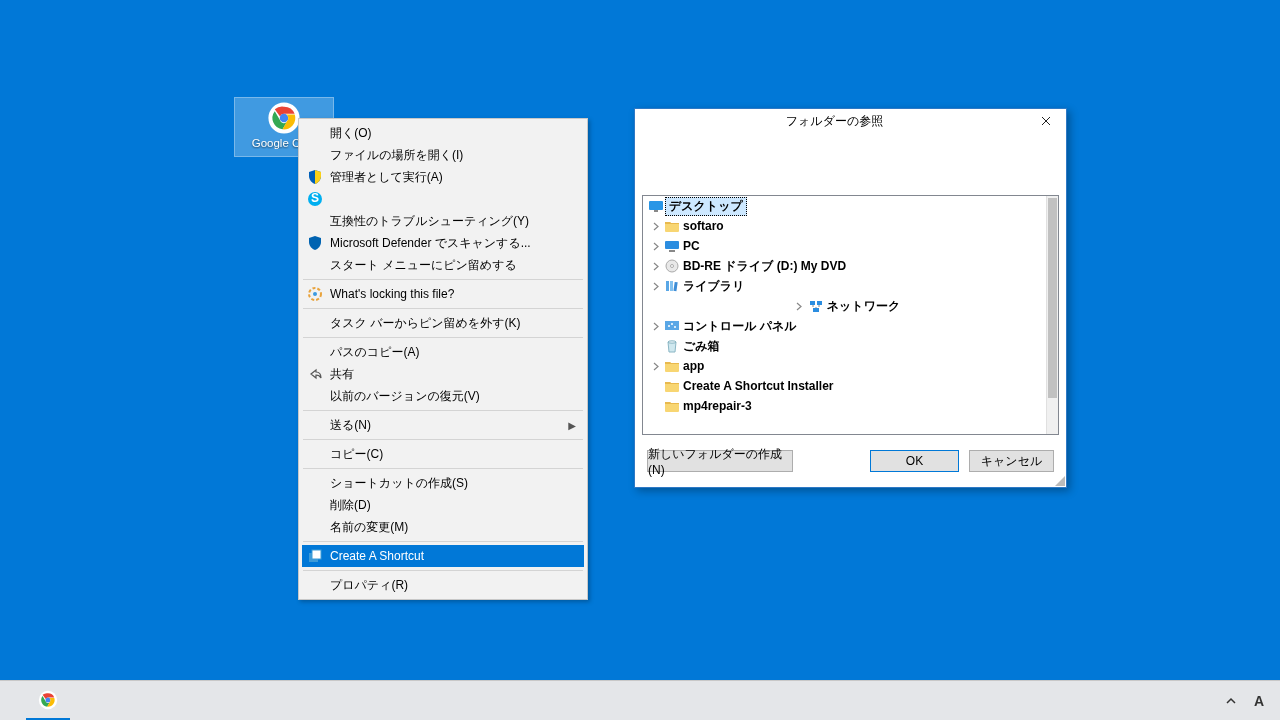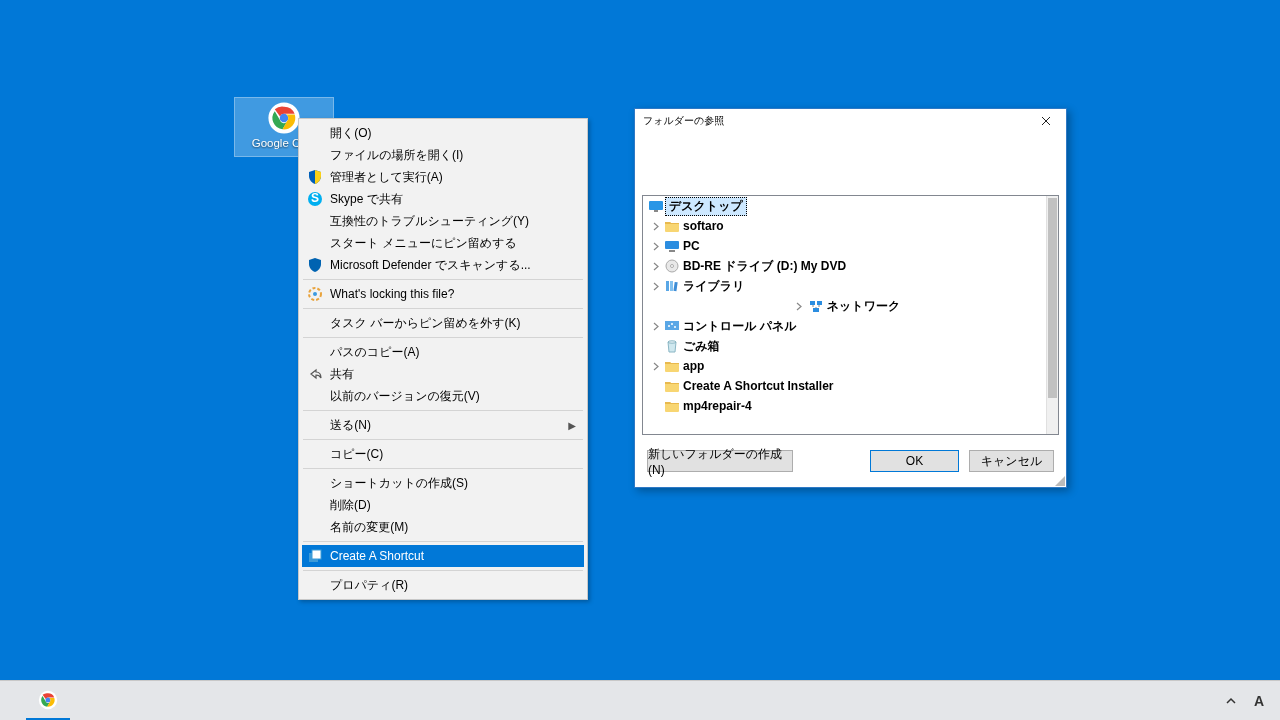--- a/index.html
+++ b/index.html
@@ -16,21 +16,21 @@
 .cm-sep { height: 1px; background: #d4d4d4; margin: 3px 1px; }
 .cm-item { display: flex; align-items: center; height: 22px; padding: 0 8px 0 4px; position: relative; color: #000; cursor: default; }
 .cm-item .cm-icon { width: 18px; height: 16px; display: flex; align-items: center; justify-content: center; margin-right: 6px; }
 .cm-item .cm-text { flex: 1; white-space: nowrap; }
 .cm-item.highlight { background: #0178d7; color: #fff; }
 .cm-item .arrow { color: #555; font-size: 10px; }
 
 
 .dialog { position: absolute; left: 634px; top: 108px; width: 433px; background: #fff; border: 1px solid #2e79c6; box-shadow: 3px 3px 8px rgba(0,0,0,0.3); }
 .dialog .titlebar { height: 24px; background: #fff; display: flex; align-items: center; padding-left: 8px; color: #000; }
-.dialog .titlebar .title { flex: 1; font-size: 10px; }
+.dialog .titlebar .title { flex: 1; font-size: 12px; text-align: center; }
 .dialog .closebtn { width: 40px; height: 24px; display: flex; align-items: center; justify-content: center; color: #222; cursor: default; }
 .dialog .closebtn svg { width: 10px; height: 10px; }
 .dialog .toolbar { height: 62px; background: #fff; }
 .dialog .tree-wrap { border: 1px solid #828790; margin: 0 7px; height: 240px; background: #fff; position: relative; }
 .dialog .tree { position: absolute; inset: 0 12px 0 0; overflow: hidden; font-weight: bold; }
 .tree-row { height: 20px; display: flex; align-items: center; padding-left: 4px; }
 .tree-row.selected .node-label { background: #cde8ff; border: 1px dotted #000; padding: 0 3px; }
 .tree-expand { width: 14px; display: flex; justify-content: center; color: #888; font-size: 10px; }
 .tree-icon { width: 18px; height: 16px; display: flex; align-items: center; justify-content: center; }
 .tree-row .node-label { padding: 0 2px; }
@@ -89,37 +89,36 @@
       </span>
       <span class="cm-text">管理者として実行(A)</span>
     </div>
   <div class="cm-item">
       <span class="cm-icon">
         <svg class="ico16" viewBox="0 0 16 16">
           <circle cx="8" cy="8" r="7" fill="#00aff0"></circle>
           <text x="8" y="11" font-size="9" text-anchor="middle" fill="#fff" font-weight="bold">S</text>
         </svg>
       </span>
-      <span class="cm-text">Skype で共有</span>
     </div>
   <div class="cm-item">
       <span class="cm-icon"></span>
       <span class="cm-text">互換性のトラブルシューティング(Y)</span>
     </div>
   <div class="cm-item">
+      <span class="cm-icon">
+        <svg class="ico16" viewBox="0 0 16 16">
+          <path fill="#0063b1" d="M8 1l6 2v4c0 4-3 7-6 8-3-1-6-4-6-8V3z"></path>
+        </svg>
+      </span>
+      <span class="cm-text">Microsoft Defender でスキャンする...</span>
+    </div>
+  <div class="cm-item">
       <span class="cm-icon"></span>
       <span class="cm-text">スタート メニューにピン留めする</span>
-    </div>
-  <div class="cm-item">
-      <span class="cm-icon">
-        <svg class="ico16" viewBox="0 0 16 16">
-          <path fill="#0063b1" d="M8 1l6 2v4c0 4-3 7-6 8-3-1-6-4-6-8V3z"></path>
-        </svg>
-      </span>
-      <span class="cm-text">Microsoft Defender でスキャンする...</span>
     </div>
   <div class="cm-sep"></div>
   <div class="cm-item">
       <span class="cm-icon">
         <svg class="ico16" viewBox="0 0 16 16">
           <circle cx="8" cy="8" r="6" fill="none" stroke="#e8a33d" stroke-width="2" stroke-dasharray="3 2"></circle>
           <circle cx="8" cy="8" r="2" fill="#3b9ae1"></circle>
         </svg>
       </span>
       <span class="cm-text">What's locking this file?</span>
@@ -334,21 +333,21 @@
           <span class="node-label">Create A Shortcut Installer</span>
         </div>
         <div class="tree-row" style="padding-left: 6px;">
           <span class="tree-expand"></span>
           <span class="tree-icon">
             <svg class="ico16" viewBox="0 0 16 16">
               <path fill="#f8d673" d="M1 4h5l1 1h8v8a1 1 0 0 1-1 1H2a1 1 0 0 1-1-1z"></path>
               <path fill="#e8b94e" d="M1 4h5l1 1h8v1H1z"></path>
             </svg>
           </span>
-          <span class="node-label">mp4repair-4</span>
+          <span class="node-label">mp4repair-3</span>
         </div>
       </div>
     <div class="tree-scroll">
         <div class="tree-thumb"></div>
       </div>
   </div>
   <div class="btn-row">
     <div class="btn newfolder">
         <span>新しいフォルダーの作成(N)</span>
       </div>

